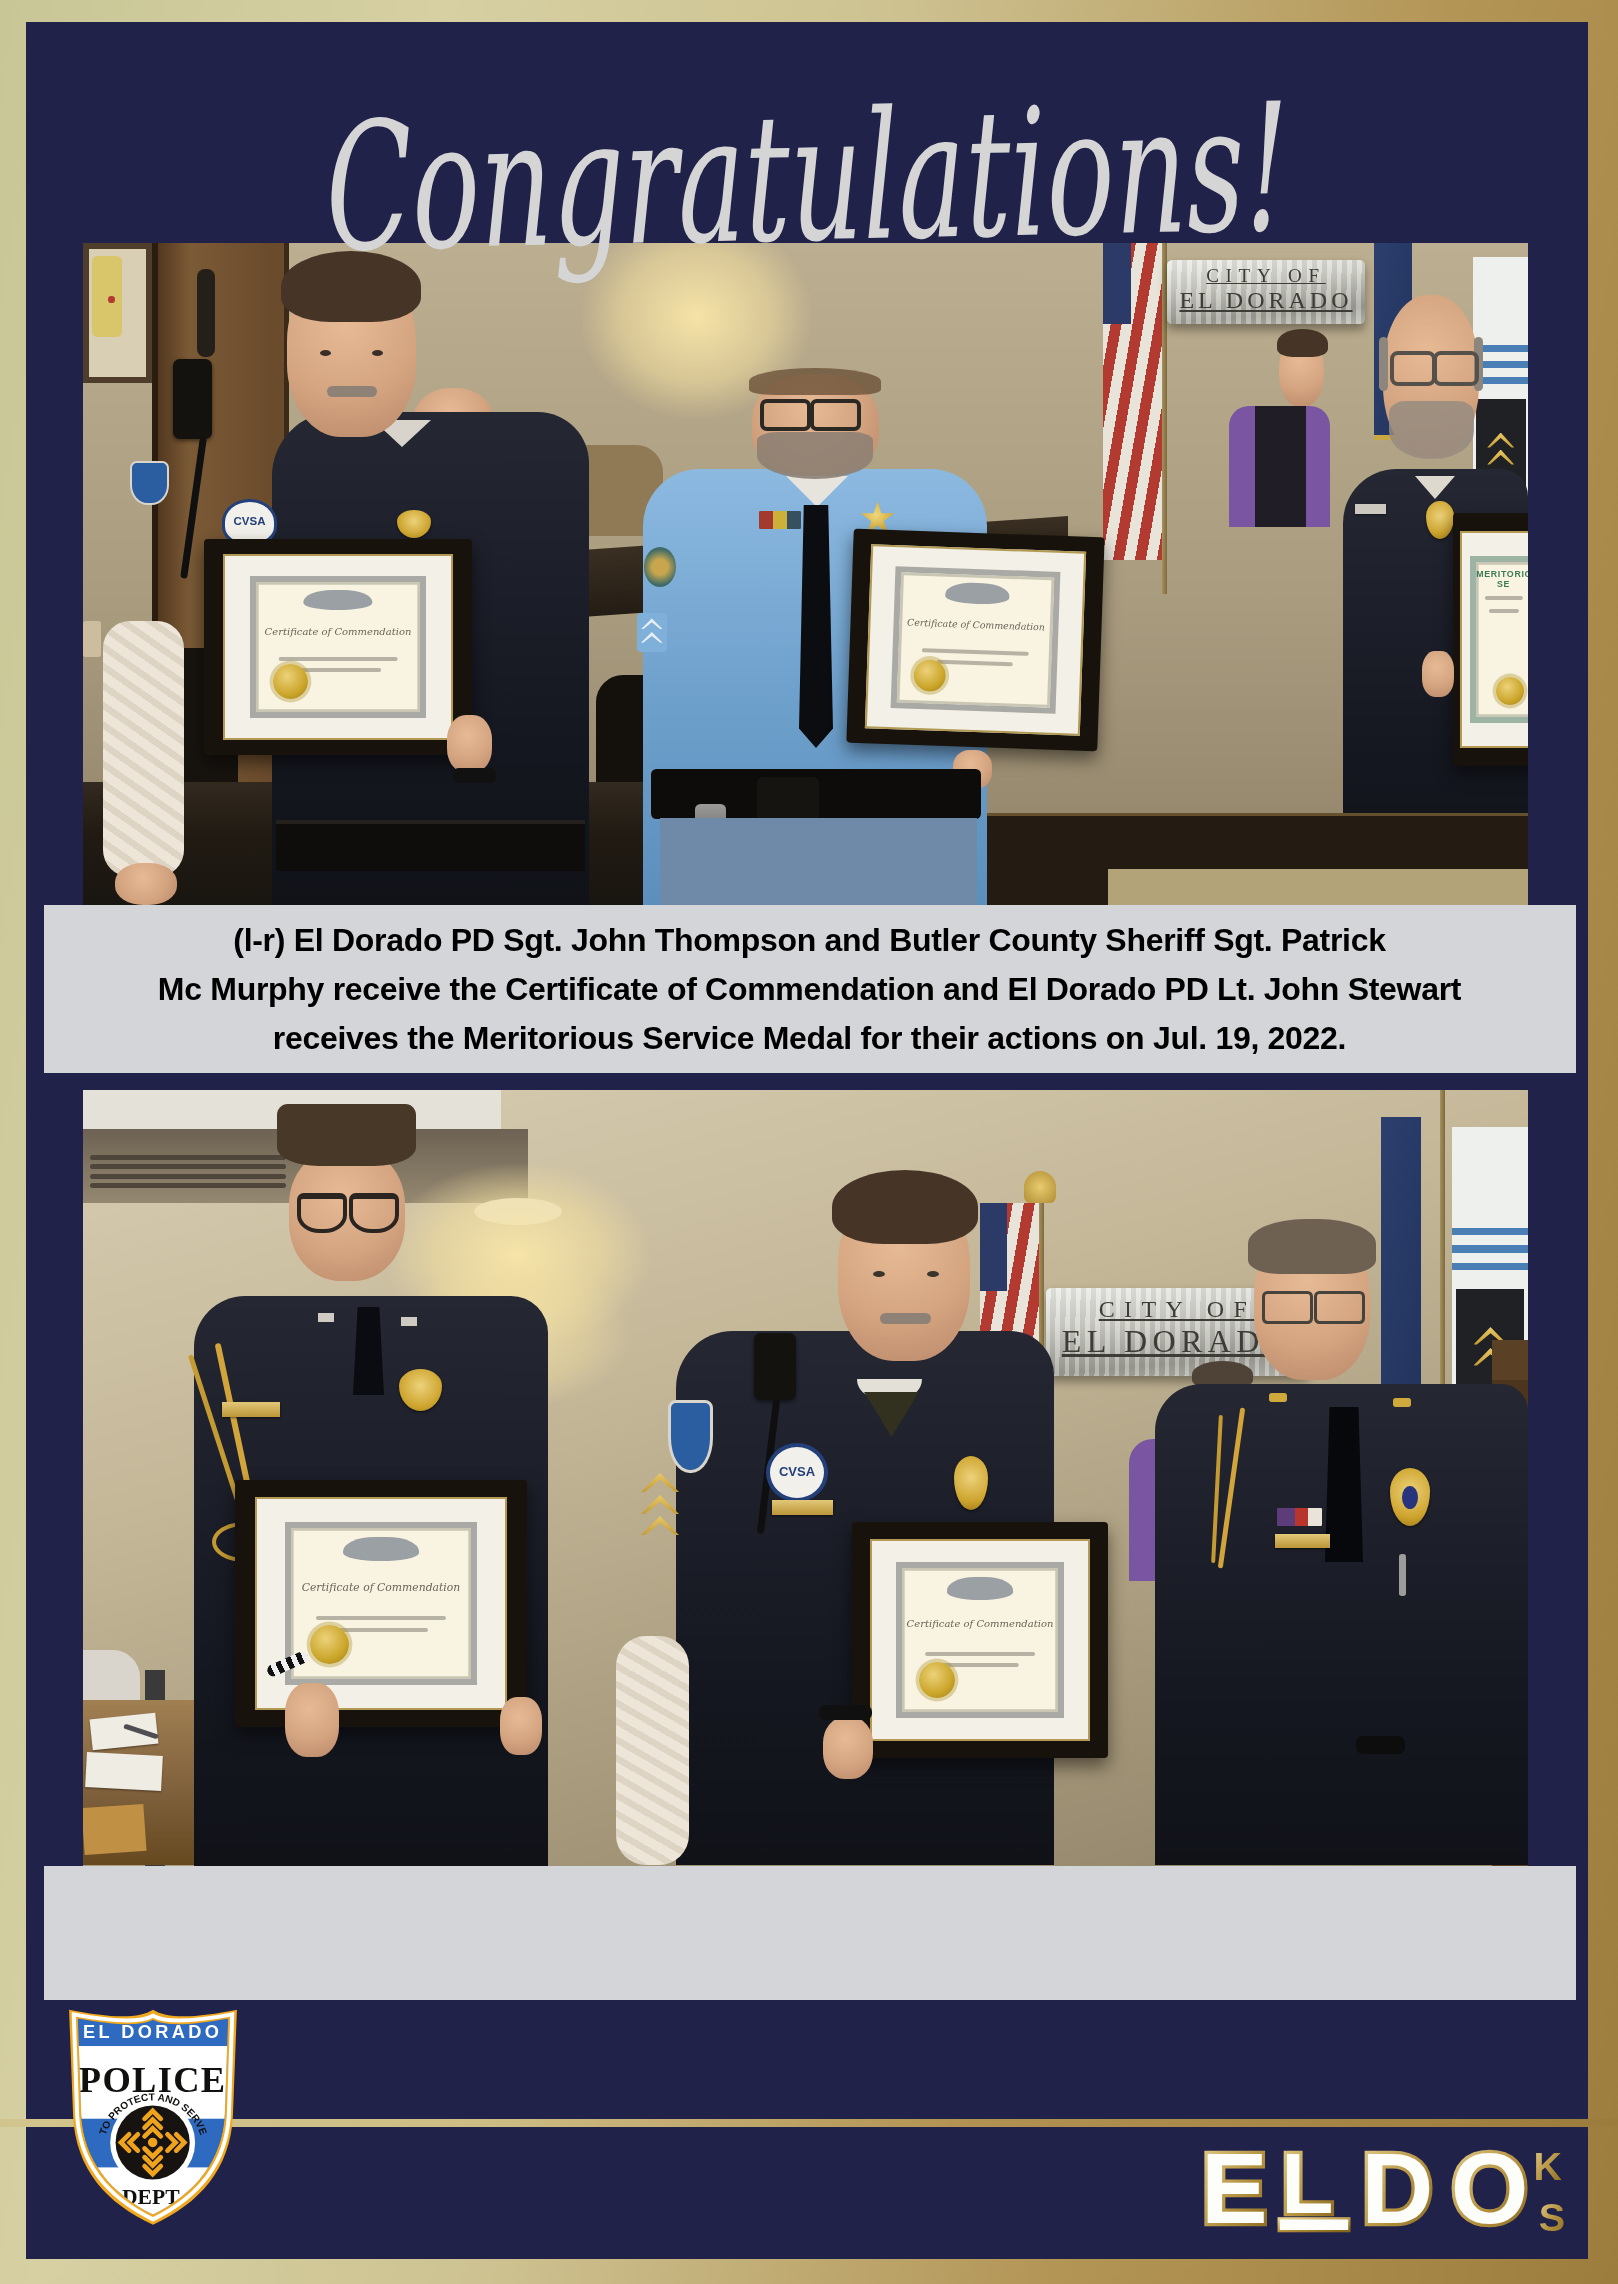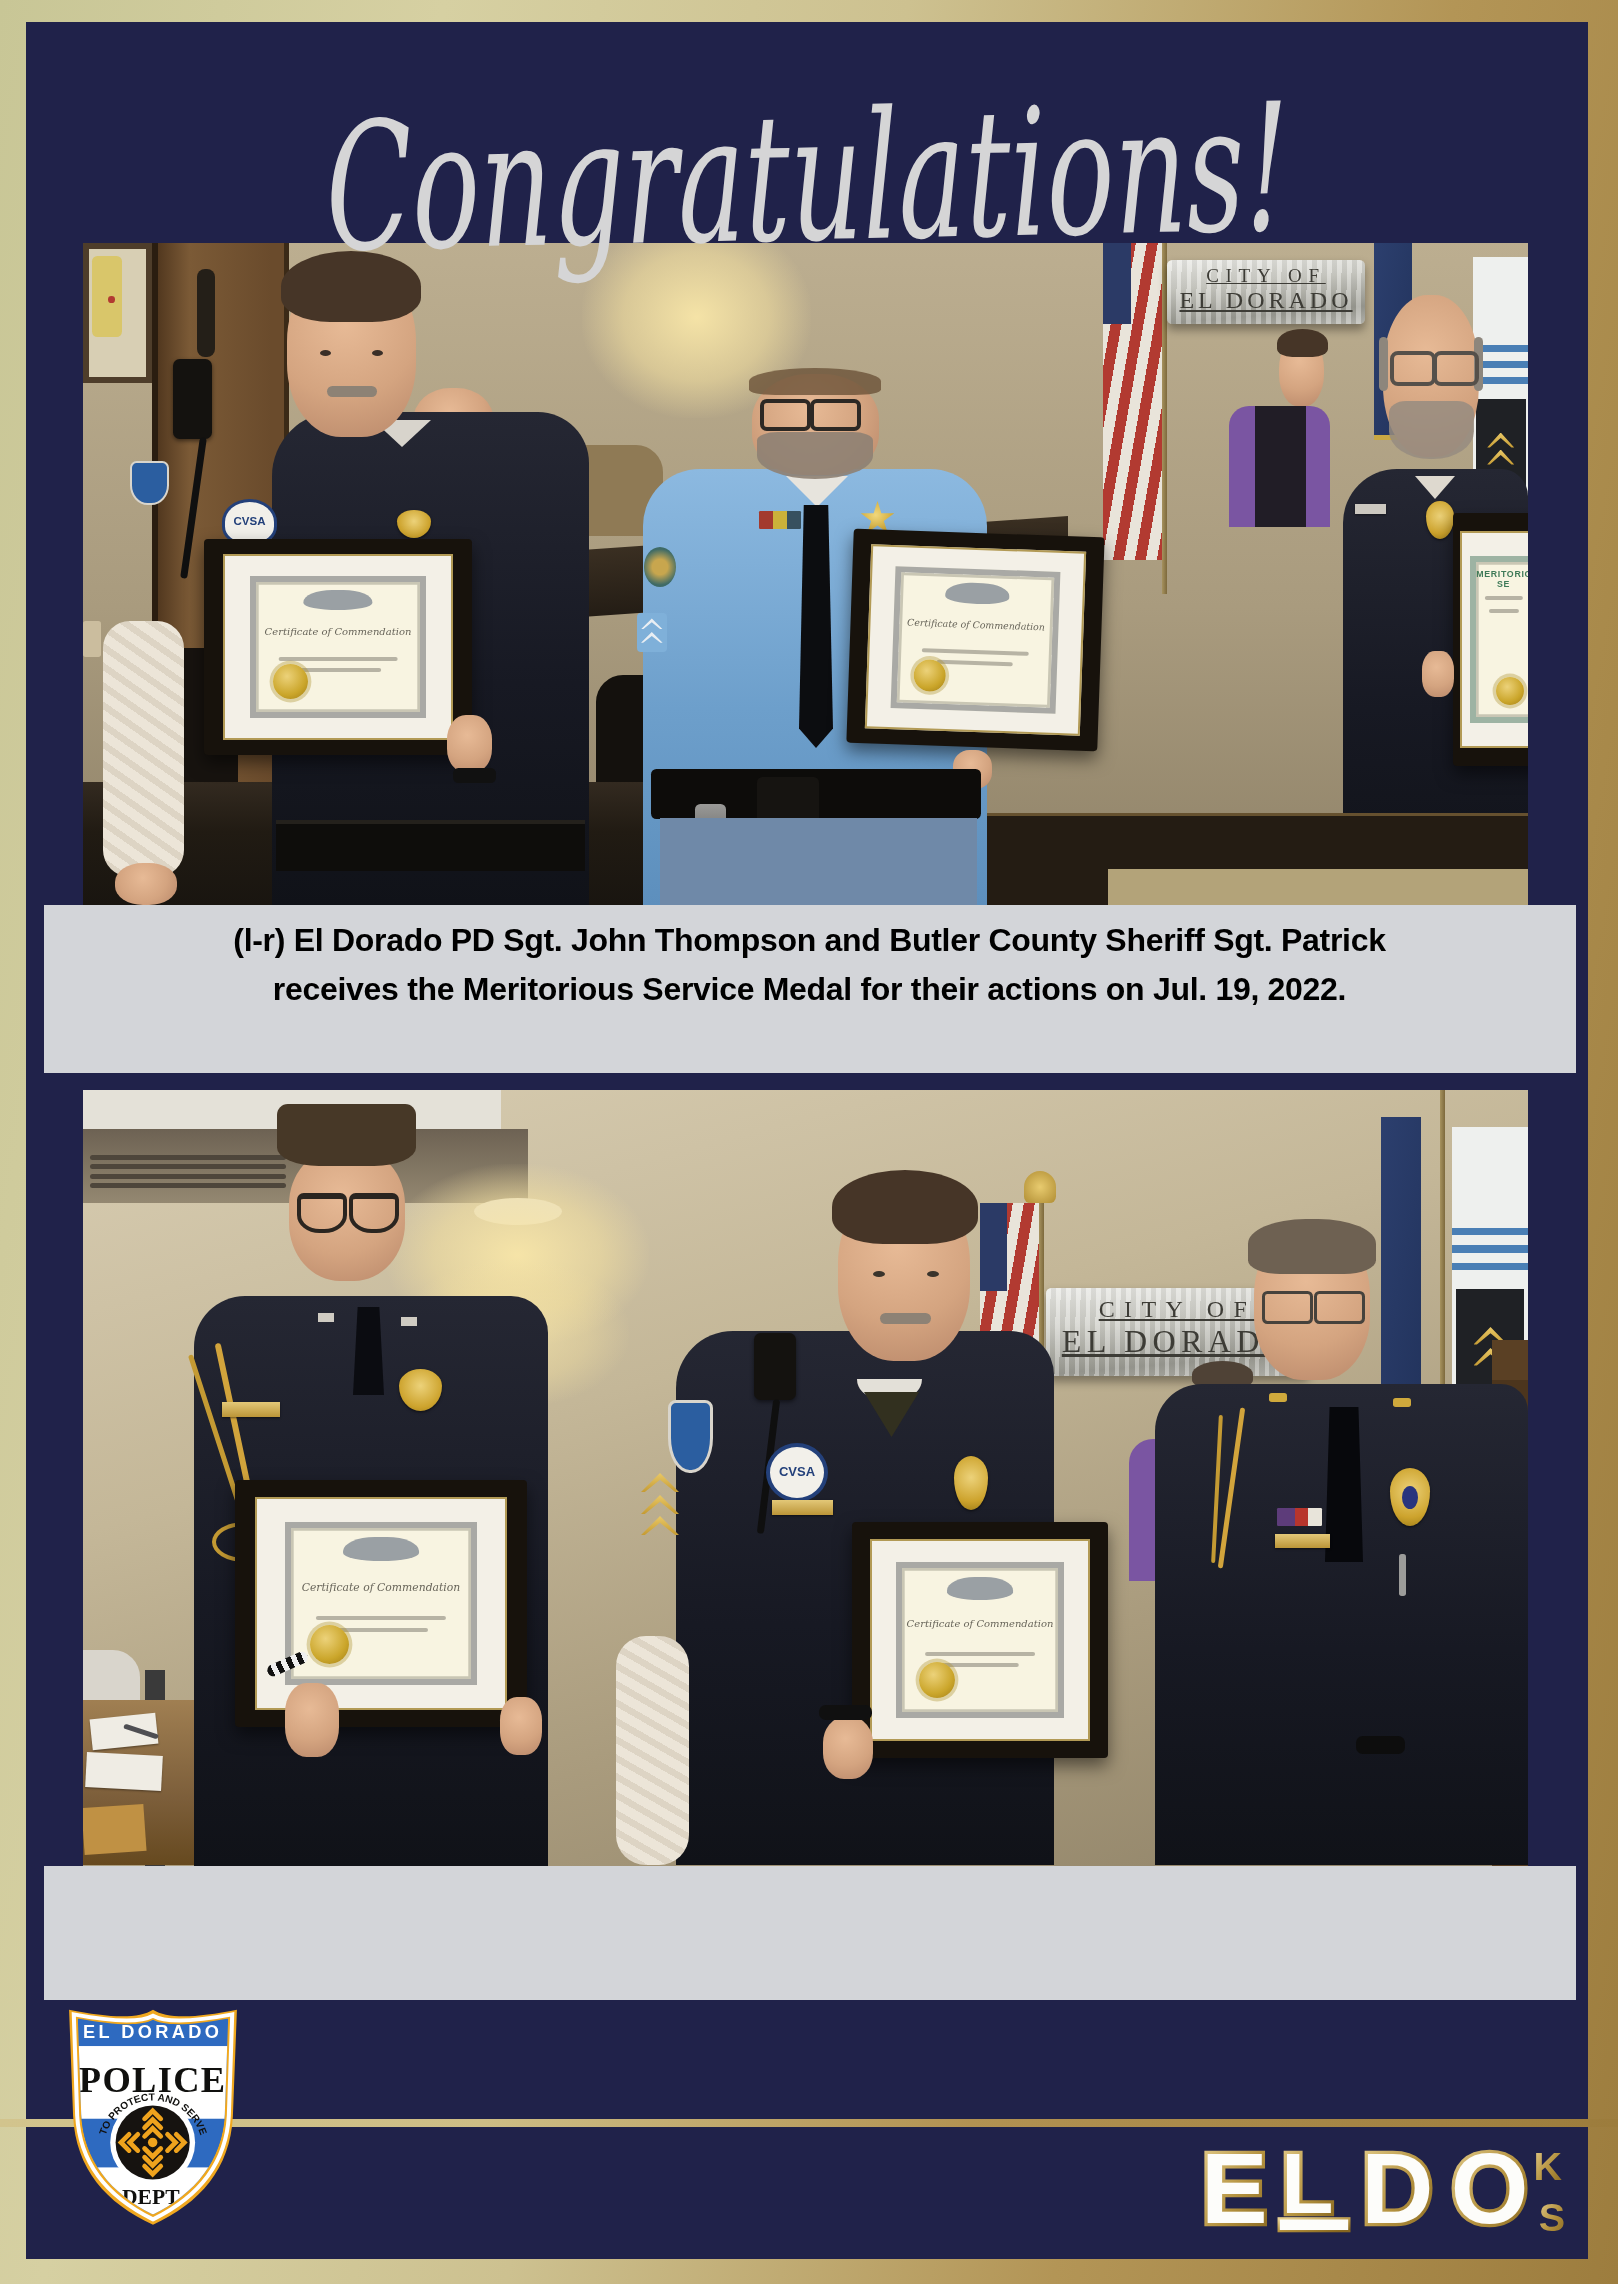--- a/index.html
+++ b/index.html
@@ -192,20 +192,21 @@
       <div class="abs" style="left:674px;top:534px;width:62px;height:58px;background:#161411;border-radius:5.4px;"></div>
       <div class="abs" style="left:612px;top:561px;width:31px;height:62px;background:linear-gradient(180deg,#9a9a98,#4b4b4a);border-radius:5.4px;"></div>
       <div class="abs" style="left:577px;top:575px;width:317px;height:88px;background:#6f89a8;"></div>
 
       <div class="abs" style="left:904px;top:570px;width:542px;height:92px;background:#241c13;border-top:3.4px solid #66512f;"></div>
       <div class="abs" style="left:1025px;top:626px;width:420px;height:36px;background:#b3a379;"></div>
     </div>
 
     <div class="caption" style="top:883px;height:168px;padding-top:10.8px;box-sizing:border-box;">
       <div>(l-r) El Dorado PD Sgt. John Thompson and Butler County Sheriff Sgt. Patrick</div>
+      <div>Mc Murphy receive the Certificate of Commendation and El Dorado PD Lt. John Stewart</div>
       <div>receives the Meritorious Service Medal for their actions on Jul. 19, 2022.</div>
     </div>
 
     <div class="photo" style="top:1068px;height:776px;">
       <div class="abs" style="inset:0;background:linear-gradient(165deg,#d8cdb2 0%,#c4b798 38%,#a99b7d 70%,#90836八 100%);background:linear-gradient(165deg,#d8cdb2 0%,#c4b798 38%,#a99b7d 70%,#908368 100%);"></div>
       <div class="abs" style="left:0;top:0;width:418px;height:62px;background:#e4e1d8;"></div>
       <div class="abs" style="left:0;top:39px;width:445px;height:74px;background:linear-gradient(180deg,#6d6253,#948871);">
         <div class="vent" style="left:6.7px;top:26px;width:196px;"></div>
         <div class="vent" style="left:6.7px;top:35px;width:196px;"></div>
         <div class="vent" style="left:6.7px;top:45px;width:196px;"></div>

